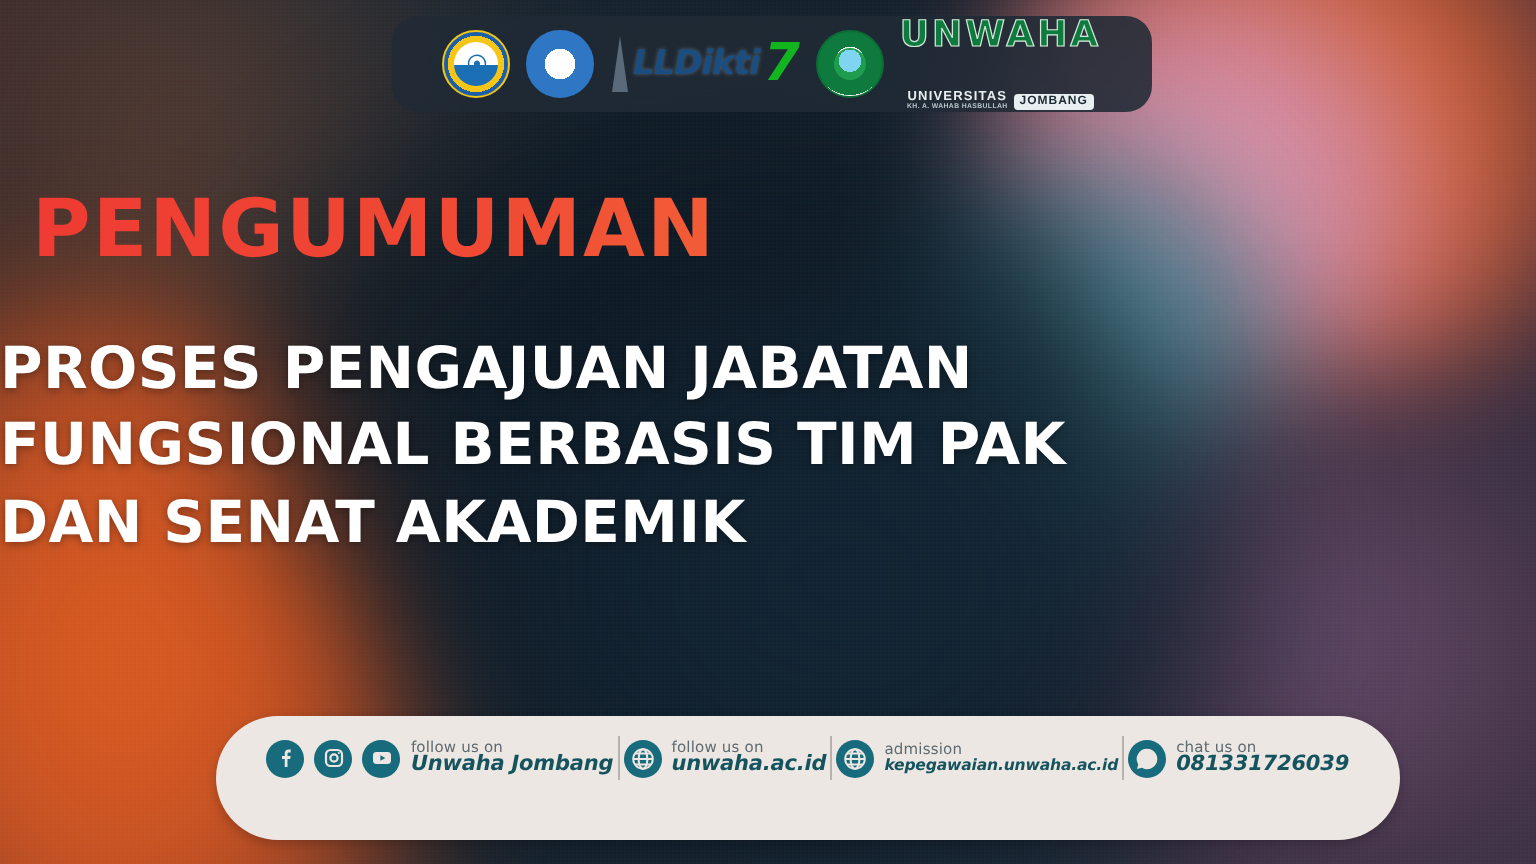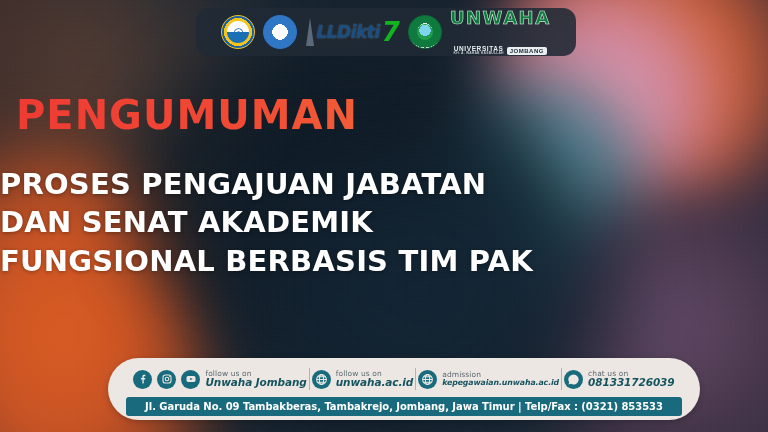--- a/index.html
+++ b/index.html
@@ -387,22 +387,22 @@
         <span class="jombang">JOMBANG</span>
       </span>
     </div>
 
   </div>
 
   <div class="headline">PENGUMUMAN</div>
 
   <div class="subhead">
     <span class="ln">PROSES PENGAJUAN JABATAN</span>
+    <span class="ln">FUNGSIONAL BERBASIS TIM PAK</span>
     <span class="ln">DAN SENAT AKADEMIK</span>
-    <span class="ln">FUNGSIONAL BERBASIS TIM PAK</span>
   </div>
 
   <div class="footer-card">
 
     <div class="contact-row">
 
       <div class="cgroup">
         <span class="cicon">
           <svg width="12" height="12" viewBox="0 0 24 24" fill="currentColor">
             <path d="M13.5 21v-8h2.7l.4-3.1h-3.1V7.9c0-.9.25-1.5 1.55-1.5h1.65V3.6C16.4 3.55 15.5 3.5 14.45 3.5c-2.2 0-3.7 1.35-3.7 3.82V9.9H8v3.1h2.75v8z"></path>
@@ -469,17 +469,16 @@
           </svg>
         </span>
         <span class="ctext">
           <span class="small">chat us on</span>
           <span class="strong">081331726039</span>
         </span>
       </div>
 
     </div>
 
-    <div class="address-bar">Jl. Garuda No. 09 Tambakberas, Tambakrejo, Jombang, Jawa Timur | Telp/Fax : (0321) 853533</div>
 
   </div>
 
 </div>
 
 </body></html>

